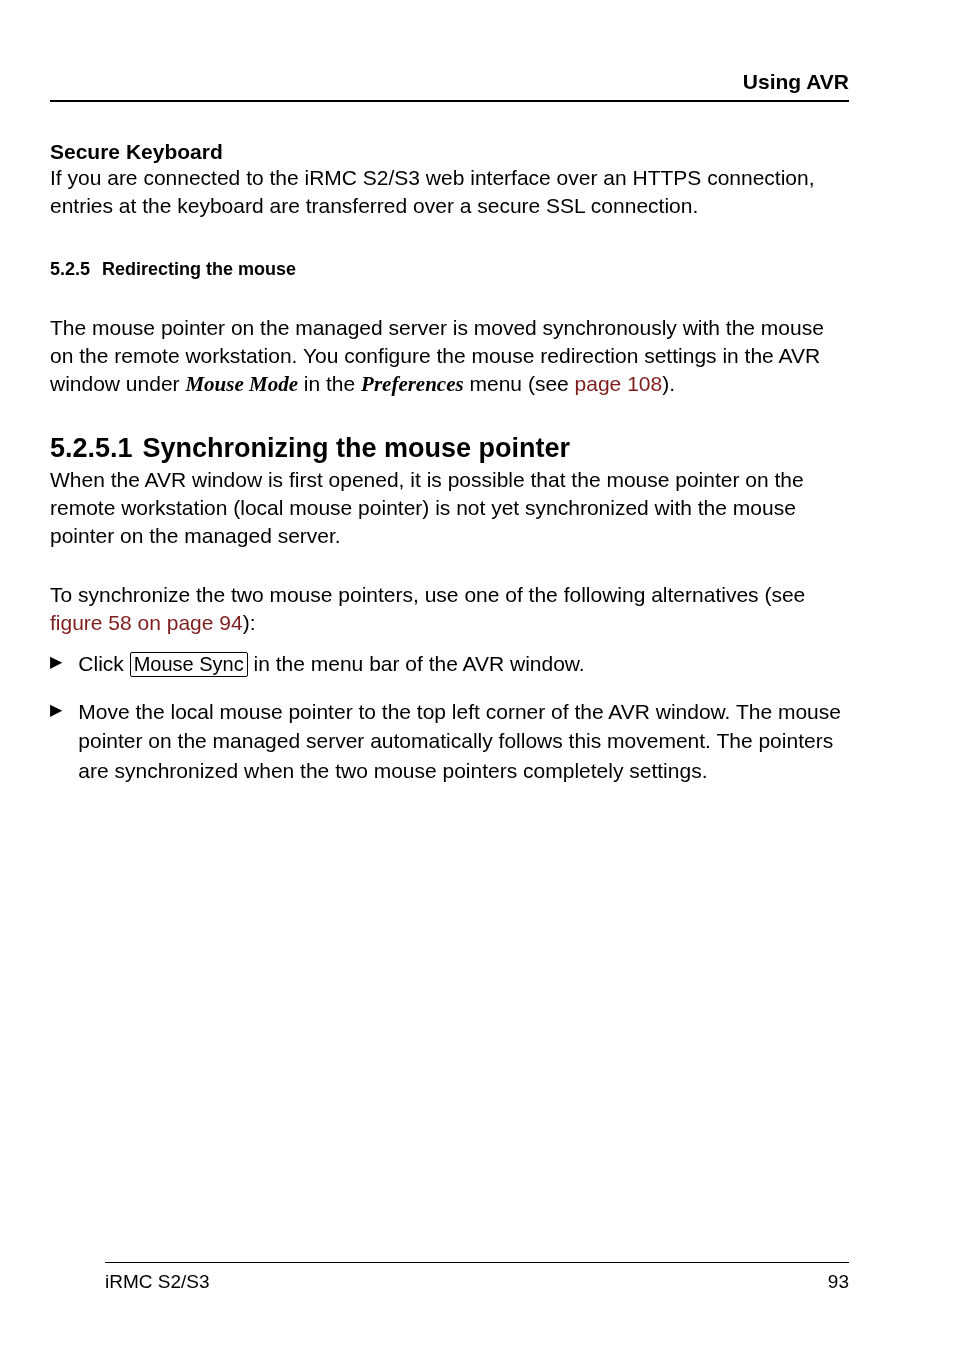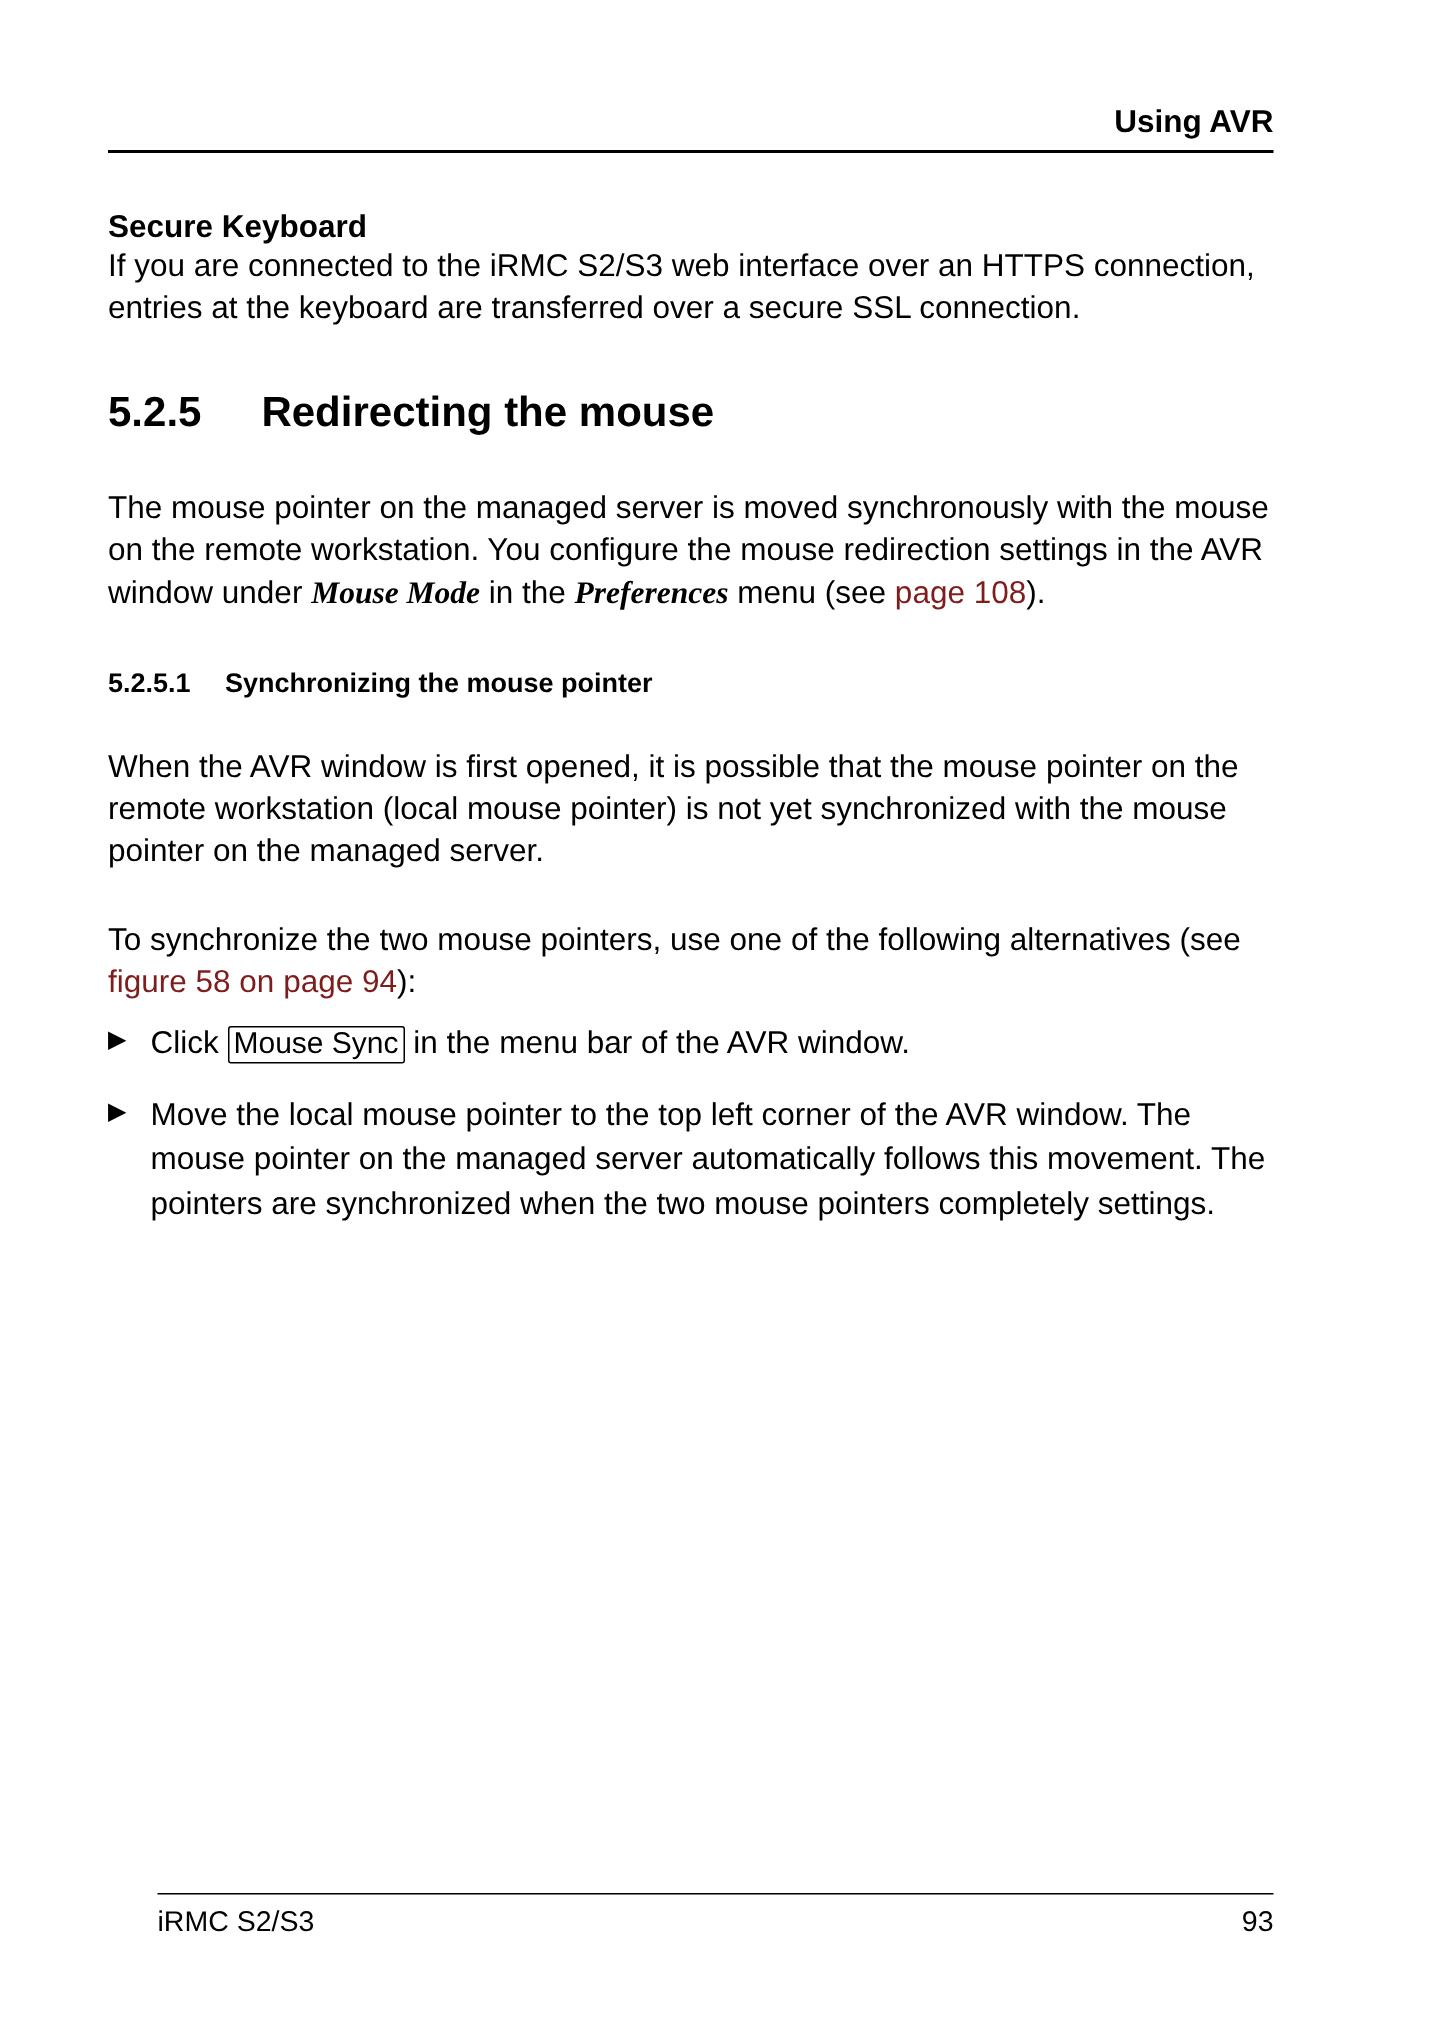--- a/index.html
+++ b/index.html
@@ -4,21 +4,21 @@
 <style>
   html, body {
     margin: 0;
     padding: 0;
     background: #ffffff;
   }
   .page {
     width: 954px;
     height: 1349px;
     box-sizing: border-box;
-    padding: 70px 105px 0 72px;
+    padding: 70px 105px 0 50px;
     font-family: Arial, Helvetica, sans-serif;
     color: #000000;
     position: relative;
   }
   .header {
     text-align: right;
     font-weight: bold;
     font-size: 21px;
     padding-bottom: 6px;
     border-bottom: 2px solid #000000;
@@ -28,33 +28,33 @@
     font-weight: bold;
     font-size: 21px;
   }
   .para {
     font-size: 21px;
     line-height: 1.35;
     margin-bottom: 30px;
   }
   .h2-row {
     display: flex;
-    gap: 40px;
+    gap: 12px;
     font-weight: bold;
-    font-size: 28px;
+    font-size: 18px;
     margin-top: 38px;
     margin-bottom: 34px;
   }
   .h3-row {
     display: flex;
-    gap: 23px;
+    gap: 10px;
     font-weight: bold;
-    font-size: 18px;
+    font-size: 27px;
     margin-top: 34px;
-    margin-bottom: 32px;
+    margin-bottom: 2px;
   }
   .italic {
     font-family: "Times New Roman", Times, serif;
     font-style: italic;
     font-weight: bold;
   }
   .link {
     color: #7f1d1d;
   }
   .btn-like {

